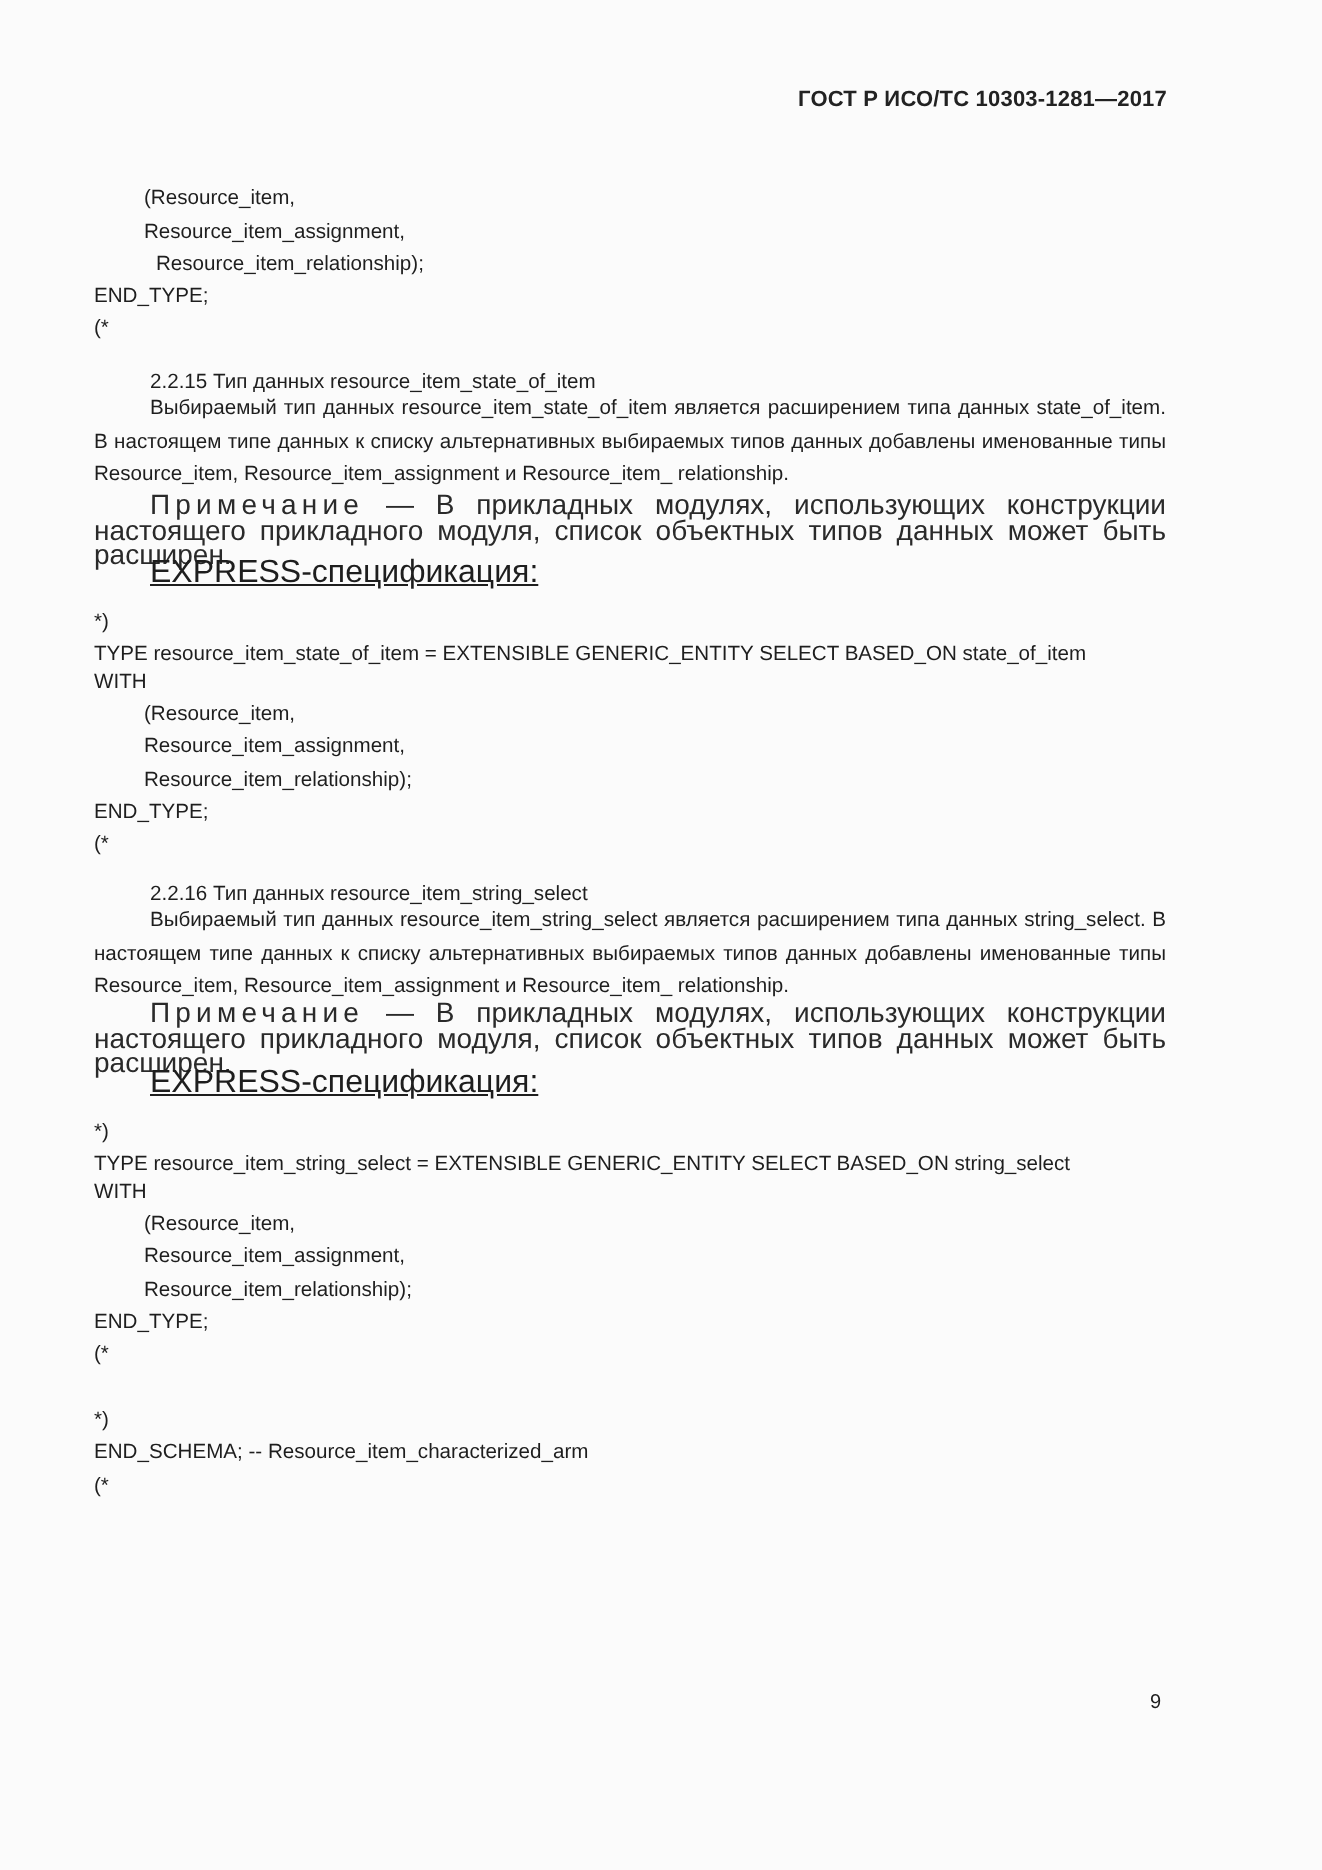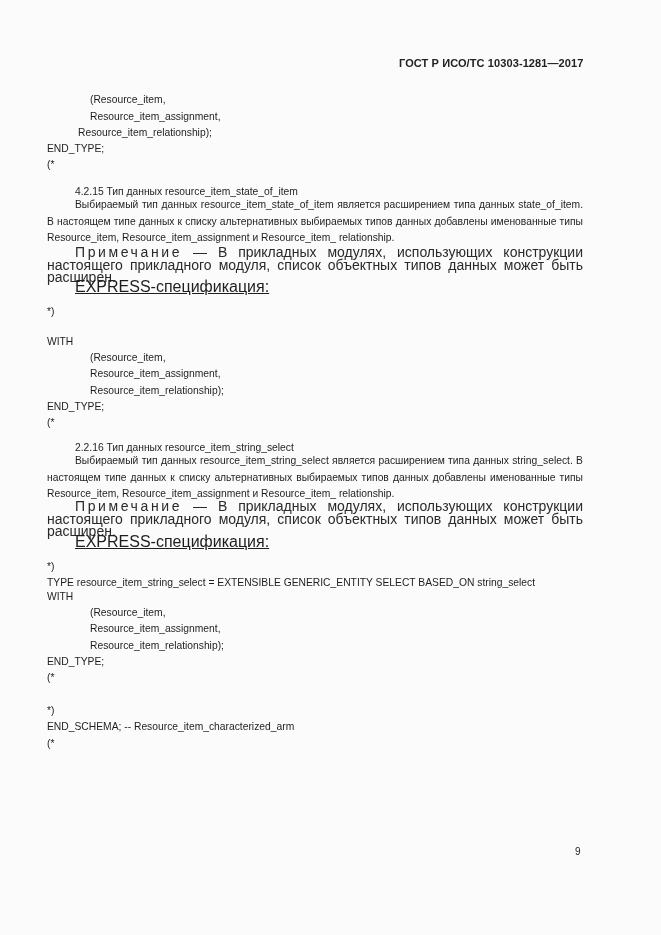--- a/index.html
+++ b/index.html
@@ -6,25 +6,25 @@
     body {
       width: 661px; height: 935px;
       background: #fbfbfb;
       font-family: "Liberation Sans", sans-serif;
       color: #1e1e1e;
       position: relative;
       overflow: hidden;
     }
     .page { position: absolute; left: 0; top: 0; width: 661px; height: 935px; }
     .header {
-      position: absolute; left: 399px; top: 57px;
+      position: absolute; left: 399px; top: 44px;
       font-size: 11px; font-weight: bold; letter-spacing: 0.1px; color: #222;
     }
     .line { position: absolute; font-size: 10.3px; line-height: 13px; white-space: nowrap; }
-    .ind1 { left: 90px; }
+    .ind1 { left: 72px; }
     .ind1b { left: 78px; }
     .ind0 { left: 47px; }
     .para { position: absolute; left: 47px; width: 536px; font-size: 10.3px; line-height: 16.5px; text-align: justify; }
     .para .first { display: inline-block; width: 28px; }
     .note { position: absolute; left: 47px; width: 536px; font-size: 14px; line-height: 12.5px; text-align: justify; color: #2a2a2a; }
     .note .sp { letter-spacing: 2.6px; }
     .note .first { display: inline-block; width: 28px; }
     .express { position: absolute; left: 75px; font-size: 16px; text-decoration: underline; }
     .heading { position: absolute; left: 75px; font-size: 10.3px; }
     b { font-weight: normal; }
@@ -37,27 +37,28 @@
 
   <div class="header">ГОСТ Р ИСО/ТС 10303-1281—2017</div>
 
   <div class="line ind1" style="top:93px">(Resource_item,</div>
   <div class="line ind1" style="top:110px">Resource_item_assignment,</div>
   <div class="line ind1b" style="top:126px">Resource_item_relationship);</div>
   <div class="line ind0" style="top:142px">END_TYPE;</div>
   <div class="line ind0" style="top:158px">(*</div>
 
   <div class="heading" style="top:186px">
-    <span>4.2.15 Тип данных </span><b>resource_item_state_of_item</b>
+    <span>2.2.15 Тип данных </span><b>resource_item_state_of_item</b>
   </div>
   <div class="para" style="top:197px"><span class="first"></span><span>Выбираемый тип данных </span><b>resource_item_state_of_item</b><span> является расширением типа данных </span><b>state_of_item</b><span>. В настоящем типе данных к списку альтернативных выбираемых типов данных добавлены именованные типы </span><b>Resource_item, Resource_item_assignment</b><span> и </span><b>Resource_item_ relationship</b><span>.</span></div>
   <div class="note" style="top:246px"><span class="first"></span><span class="sp">Примечание</span><span> — В прикладных модулях, использующих конструкции настоящего прикладного модуля, список объектных типов данных может быть расширен.</span></div>
   <div class="express" style="top:278px">EXPRESS-спецификация:</div>
 
   <div class="line ind0" style="top:305px">*)</div>
+  <div class="line ind0" style="top:321px">TYPE resource_item_state_of_item = EXTENSIBLE GENERIC_ENTITY SELECT BASED_ON state_of_item</div>
   <div class="line ind0" style="top:335px">WITH</div>
   <div class="line ind1" style="top:351px">(Resource_item,</div>
   <div class="line ind1" style="top:367px">Resource_item_assignment,</div>
   <div class="line ind1" style="top:384px">Resource_item_relationship);</div>
   <div class="line ind0" style="top:400px">END_TYPE;</div>
   <div class="line ind0" style="top:416px">(*</div>
 
   <div class="heading" style="top:442px">
     <span>2.2.16 Тип данных </span><b>resource_item_string_select</b>
   </div>

